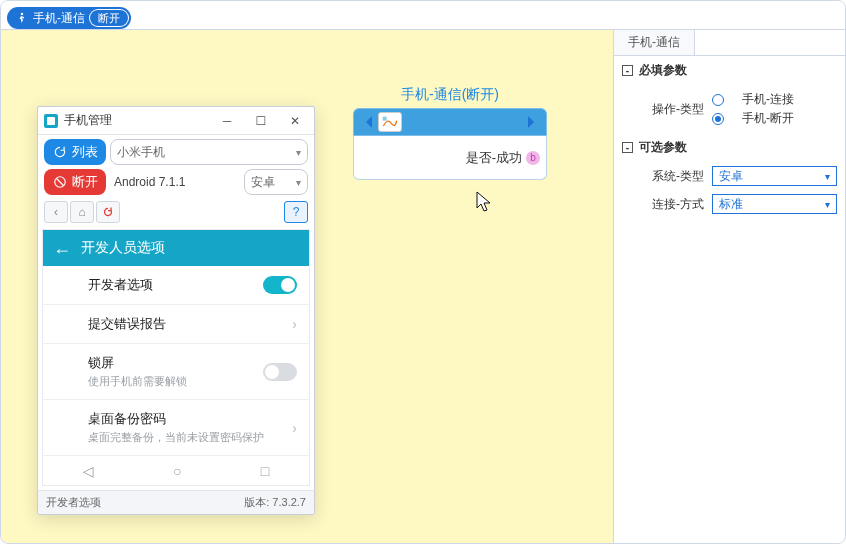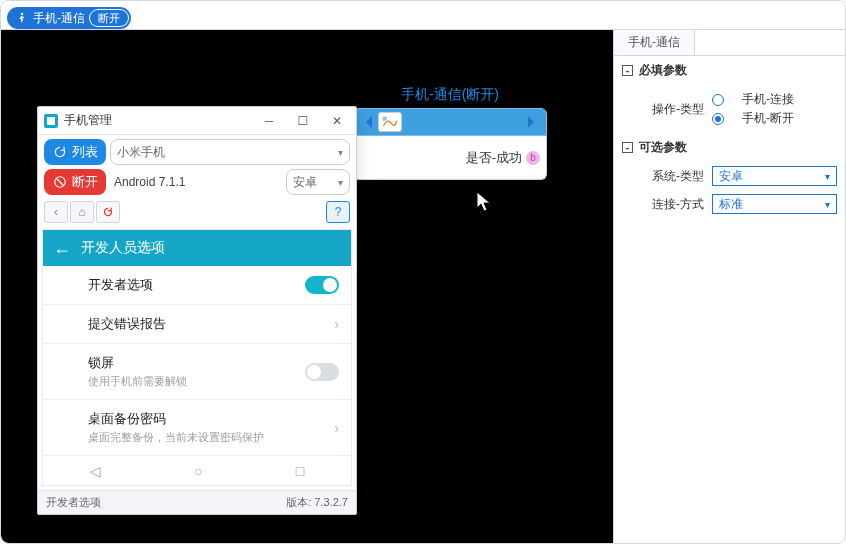--- a/index.html
+++ b/index.html
@@ -8,21 +8,21 @@
 
   
   .ribbon { background: #fff; padding: 6px 6px 0 6px; }
   .tab-chip { display: inline-flex; align-items: center; background: #1e73d6; color: #fff; border-radius: 14px; height: 22px; padding: 0 2px 0 8px; font-size: 12px; }
   .tab-chip .icon { width: 14px; height: 14px; margin-right: 4px; display: inline-flex; align-items: center; justify-content: center; }
   .tab-chip .badge-outer { background:#fff; border-radius:10px; padding:1px; margin-left:4px; display:inline-flex; }
   .tab-chip .badge2 { background:#1e73d6; color:#fff; border-radius:10px; padding:0 8px; font-size:11px; line-height:16px; }
 
   
   .main { flex: 1; display: flex; border-top: 1px solid #d0d7e5; border-radius: 0 0 8px 8px; overflow:hidden; }
-  .canvas { flex: 1; position: relative; background: #000000; }
+  .canvas { flex: 1; position: relative; background: #fef9c3; }
   .inspector { width: 232px; border-left: 1px solid #d0d7e5; background: #fff; display:flex; flex-direction:column; }
 
   
   .ins-tabs { display:flex; border-bottom:1px solid #d0d7e5; }
   .ins-tab { padding: 4px 14px; font-size:12px; color:#555; border-right:1px solid #d0d7e5; background:#f7f9fc; }
   .ins-section-head { display:flex; align-items:center; padding:6px 8px; font-weight:bold; font-size:12px; }
   .ins-section-head .toggle { width:11px; height:11px; border:1px solid #555; display:inline-flex; align-items:center; justify-content:center; font-size:10px; line-height:9px; margin-right:6px; }
   .ins-row { display:flex; align-items:center; padding:4px 8px 4px 34px; font-size:12px; }
   .ins-row .lbl { width:56px; text-align:right; margin-right:8px; color:#333; }
   .ins-row .ctrl { flex:1; }
@@ -37,21 +37,21 @@
   .node-title { color:#1e88e5; text-align:center; font-size:14px; margin-bottom:4px; }
   .node-head { background:#3fa0e0; height:28px; border-radius:6px 6px 0 0; display:flex; align-items:center; padding:0 4px; border:1px solid #7fbde8; }
   .port { width:10px; height:10px; background:#fff; border:2px solid #3fa0e0; display:inline-block; margin:0 2px; }
   .port.tri-left { width:0; height:0; border:6px solid transparent; border-right-color:#1e73d6; background:transparent; border-radius:0; }
   .port.tri-right { width:0; height:0; border:6px solid transparent; border-left-color:#1e73d6; background:transparent; border-radius:0; }
   .node-head .nicon { width:24px; height:20px; background:#fff; border-radius:3px; border:1px solid #ccc; display:flex; align-items:center; justify-content:center; margin:0 4px; }
   .node-body { background:#fff; border:1px solid #bcd4e6; border-top:none; border-radius:0 0 6px 6px; height:44px; display:flex; align-items:center; justify-content:flex-end; padding:0 6px; font-size:13px; position:relative; }
   .node-body .pin { width:14px; height:14px; border-radius:50%; background:#f1b6e8; color:#c23db0; font-size:10px; display:inline-flex; align-items:center; justify-content:center; margin-left:4px; }
 
   
-  .win { position:absolute; left:36px; top:76px; width:320px; background:#fff; border:1px solid #c8ced8; box-shadow:0 4px 18px rgba(0,0,0,0.15); border-radius:2px; }
+  .win { position:absolute; left:36px; top:76px; width:278px; background:#fff; border:1px solid #c8ced8; box-shadow:0 4px 18px rgba(0,0,0,0.15); border-radius:2px; }
   .win-title { display:flex; align-items:center; height:28px; padding:0 2px 0 6px; border-bottom:1px solid #e2e6ec; }
   .win-title .wicon { width:14px; height:14px; background:#15a6c7; border-radius:2px; margin-right:6px; display:inline-flex; align-items:center; justify-content:center; color:#fff; font-size:10px; }
   .win-title .ttl { flex:1; font-size:12px; }
   .win-title .ctl { width:34px; height:24px; display:inline-flex; align-items:center; justify-content:center; color:#555; }
   .win-toolbar { padding:4px 6px; display:flex; flex-direction:column; gap:4px; }
   .tb-row { display:flex; align-items:center; gap:4px; }
   .pill { height:26px; border-radius:8px; display:inline-flex; align-items:center; color:#fff; font-size:13px; padding:0 8px; gap:4px; }
   .pill.blue { background:#1e88e5; }
   .pill.red { background:#e53935; }
   .pill .picon { width:16px; height:16px; display:inline-flex; align-items:center; justify-content:center; }

